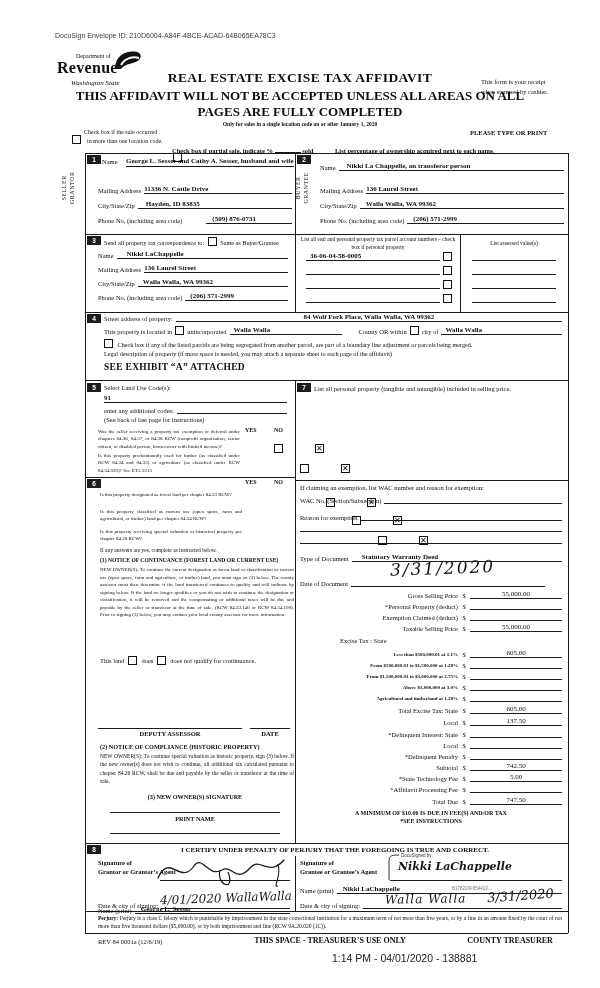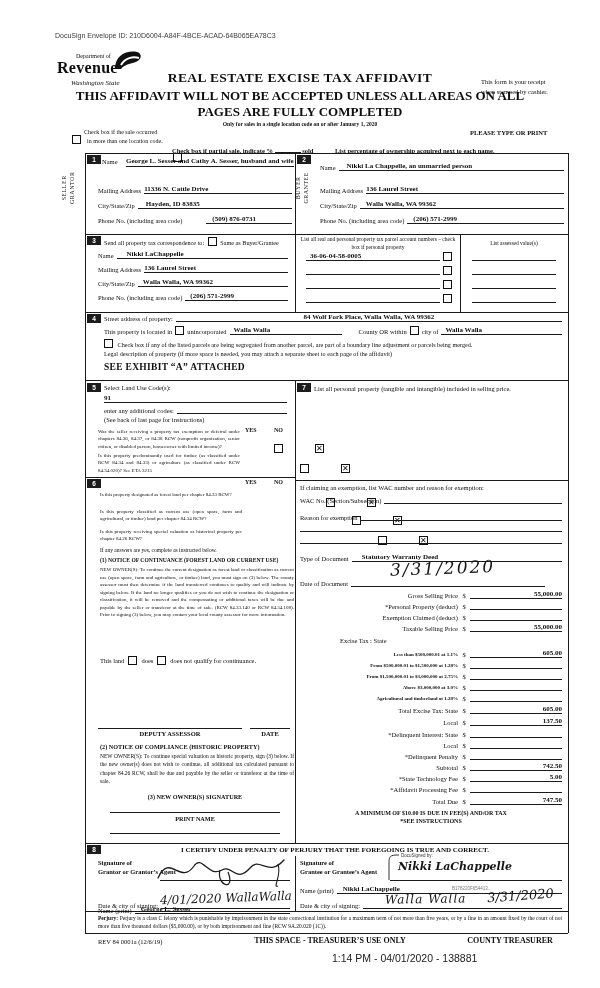--- a/index.html
+++ b/index.html
@@ -27,21 +27,21 @@
       font-family:"DejaVu Sans",sans-serif;color:#111;}
   .q{font-size:5px;line-height:1.45;text-align:justify;}
   .para{font-size:5px;line-height:1.5;text-align:justify;}
   .hand{font-family:"DejaVu Serif",serif;font-style:italic;color:#161616;}
   .rot{position:absolute;transform:rotate(-90deg);transform-origin:center;
        font-size:6px;letter-spacing:0.5px;text-align:center;line-height:1.3;}
   .price-row{position:absolute;left:300px;width:262px;display:flex;align-items:flex-end;}
   .plabel{width:158px;text-align:right;font-size:6.5px;}
   .plabel.rate{font-size:5px;font-weight:bold;padding-bottom:1px;}
   .pds{width:12px;text-align:center;font-size:6.5px;}
-  .pval{flex:1;border-bottom:1px solid #1a1a1a;text-align:right;font-weight:bold;font-size:7px;min-height:8px;}
+  .pval{flex:1;border-bottom:1px solid #1a1a1a;text-align:center;font-weight:normal;font-size:7px;min-height:8px;}
 </style>
 </head>
 <body>
 
 <div id="page">
 
   
   <div class="abs sans" style="left:55px;top:32px;font-size:7px;color:#3a3a3a;">DocuSign Envelope ID: 210D6004-A84F-4BCE-ACAD-64B065EA78C3</div>
 
   
@@ -126,21 +126,21 @@
   </div>
 
   
   <div class="numbox" style="left:297px;top:155px;">2</div>
   <div class="rot" style="left:278px;top:180px;width:50px;">
     <div>BUYER</div>
     <div>GRANTEE</div>
   </div>
   <div class="field" style="left:320px;top:162px;width:244px;">
     <span class="lbl">Name</span>
-    <span class="val fill" style="padding-left:8px;">Nikki La Chappelle, an unmarried person</span>
+    <span class="val fill" style="padding-left:8px;">Nikki La Chappelle, an transferor person</span>
   </div>
   <div class="field" style="left:320px;top:185px;width:244px;">
     <span class="lbl">Mailing Address</span>
     <span class="val fill">136 Laurel Street</span>
   </div>
   <div class="field" style="left:320px;top:200px;width:244px;">
     <span class="lbl">City/State/Zip</span>
     <span class="val fill" style="padding-left:6px;">Walla Walla, WA 99362</span>
   </div>
   <div class="field" style="left:320px;top:215px;width:244px;">

